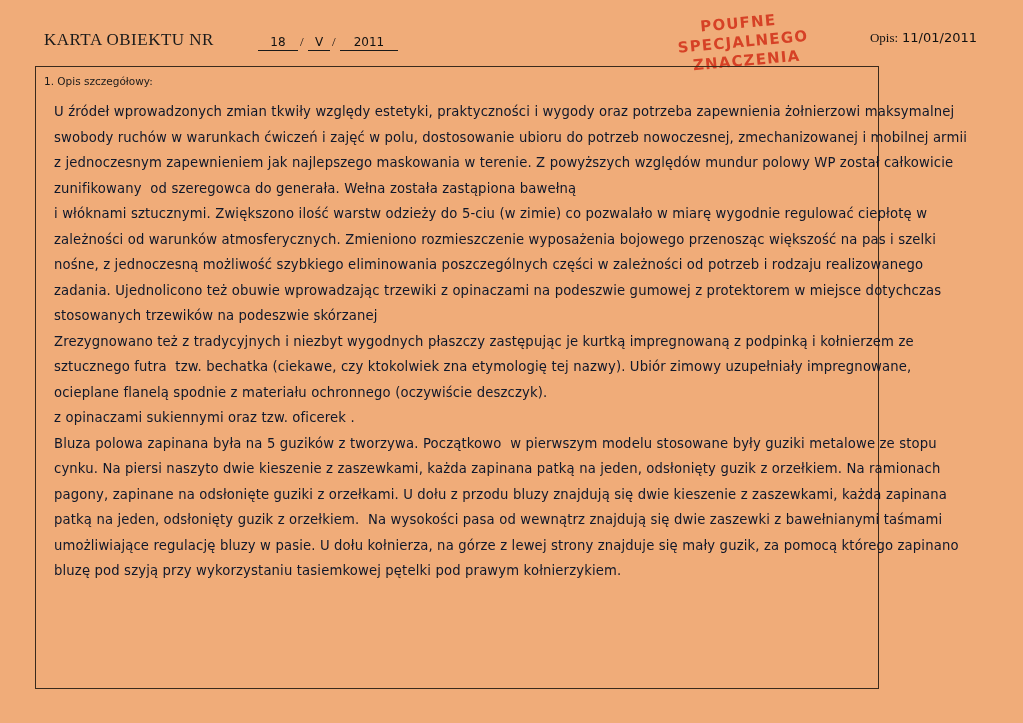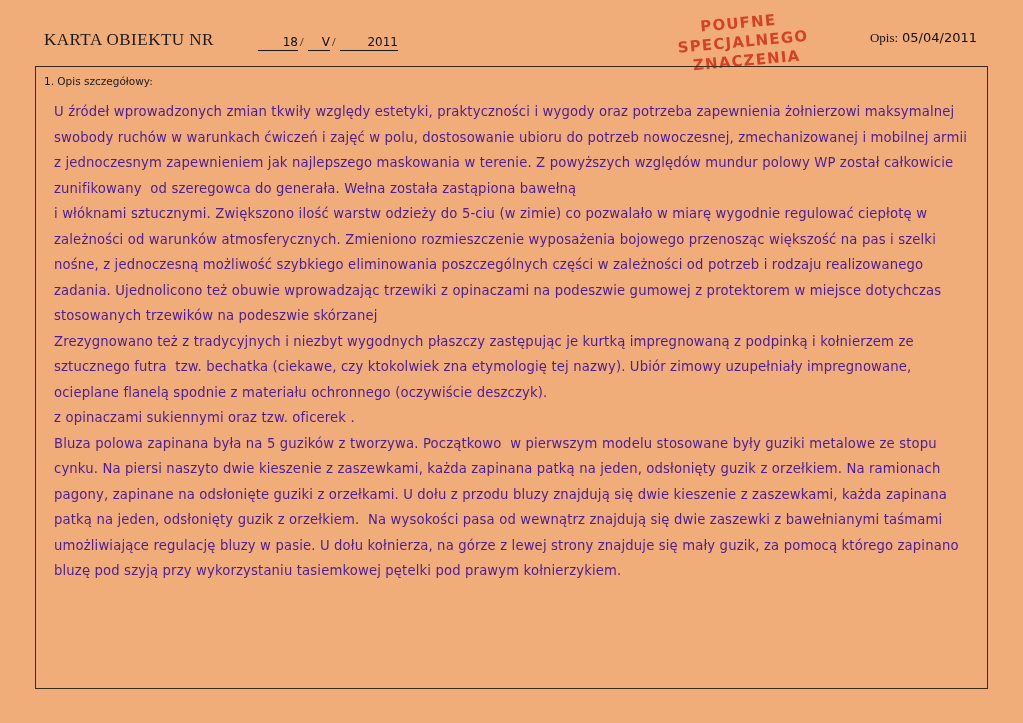--- a/index.html
+++ b/index.html
@@ -45,21 +45,21 @@
     width: 150px;
     height: 26px;
     font-family: "DejaVu Sans", sans-serif;
     color: #111;
   }
   .nr-group .seg {
     position: absolute;
     bottom: 3px;
     font-size: 12px;
     border-bottom: 1.5px solid #1a1a1a;
-    text-align: right;
+    text-align: center;
     line-height: 15px;
   }
   .nr-group .s1 { left: 0px;   width: 40px; }
   .nr-group .s2 { left = 0; left: 50px;  width: 22px; }
   .nr-group .s3 { left: 82px;  width: 58px; }
   .nr-group .slash {
     position: absolute;
     bottom: 4px;
     font-size: 13px;
     font-family: "Liberation Serif", serif;
@@ -101,21 +101,21 @@
   .date-block .val {
     font-family: "DejaVu Sans", sans-serif;
     font-size: 13px;
   }
 
   
   .frame {
     position: absolute;
     left: 35px;
     top: 66px;
-    width: 953px;
+    width: 844px;
     height: 623px;
     border: 1.6px solid #3a2a1c;
     box-sizing: border-box;
     background: transparent;
   }
   .section-label {
     position: absolute;
     left: 8px;
     top: 8px;
     font-size: 10.5px;
@@ -123,21 +123,21 @@
     color: #1a1a1a;
   }
   .hand {
     position: absolute;
     left: 18px;
     top: 32px;
     width: 920px;
     font-family: "DejaVu Sans", sans-serif;
     font-size: 13.2px;
     line-height: 25.5px;
-    color: #4c1d95;
+    color: #0f172a;
     letter-spacing: 0.15px;
   }
   .hand p {
     margin: 0;
     white-space: pre-wrap;
   }
 </style>
 </head>
 <body>
 
@@ -156,21 +156,21 @@
     </div>
 
     <div class="stamp">
       <div class="l1">POUFNE</div>
       <div class="l2">SPECJALNEGO</div>
       <div class="l3">ZNACZENIA</div>
     </div>
 
     <div class="date-block">
       <span class="lbl">Opis:</span>
-      <span class="val">05/04/2011</span>
+      <span class="val">11/01/2011</span>
     </div>
 
   </div>
 
   <div class="frame">
     <div class="section-label">1. Opis szczegółowy:</div>
 
     <div class="hand">
       <p>U źródeł wprowadzonych zmian tkwiły względy estetyki, praktyczności i wygody oraz potrzeba zapewnienia żołnierzowi maksymalnej swobody ruchów w warunkach ćwiczeń i zajęć w polu, dostosowanie ubioru do potrzeb nowoczesnej, zmechanizowanej i mobilnej armii z jednoczesnym zapewnieniem jak najlepszego maskowania w terenie. Z powyższych względów mundur polowy WP został całkowicie zunifikowany  od szeregowca do generała. Wełna została zastąpiona bawełną</p>
       <p>i włóknami sztucznymi. Zwiększono ilość warstw odzieży do 5-ciu (w zimie) co pozwalało w miarę wygodnie regulować ciepłotę w zależności od warunków atmosferycznych. Zmieniono rozmieszczenie wyposażenia bojowego przenosząc większość na pas i szelki nośne, z jednoczesną możliwość szybkiego eliminowania poszczególnych części w zależności od potrzeb i rodzaju realizowanego zadania. Ujednolicono też obuwie wprowadzając trzewiki z opinaczami na podeszwie gumowej z protektorem w miejsce dotychczas stosowanych trzewików na podeszwie skórzanej</p>

